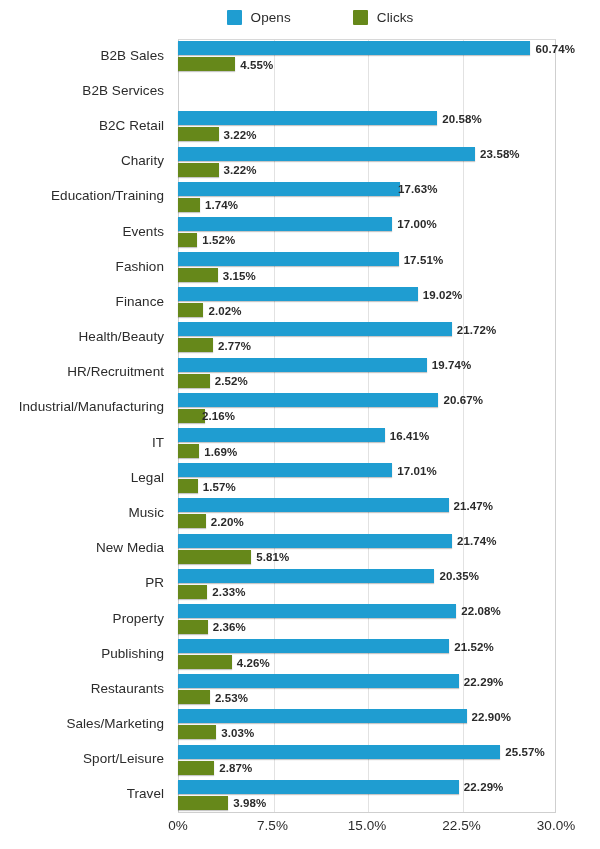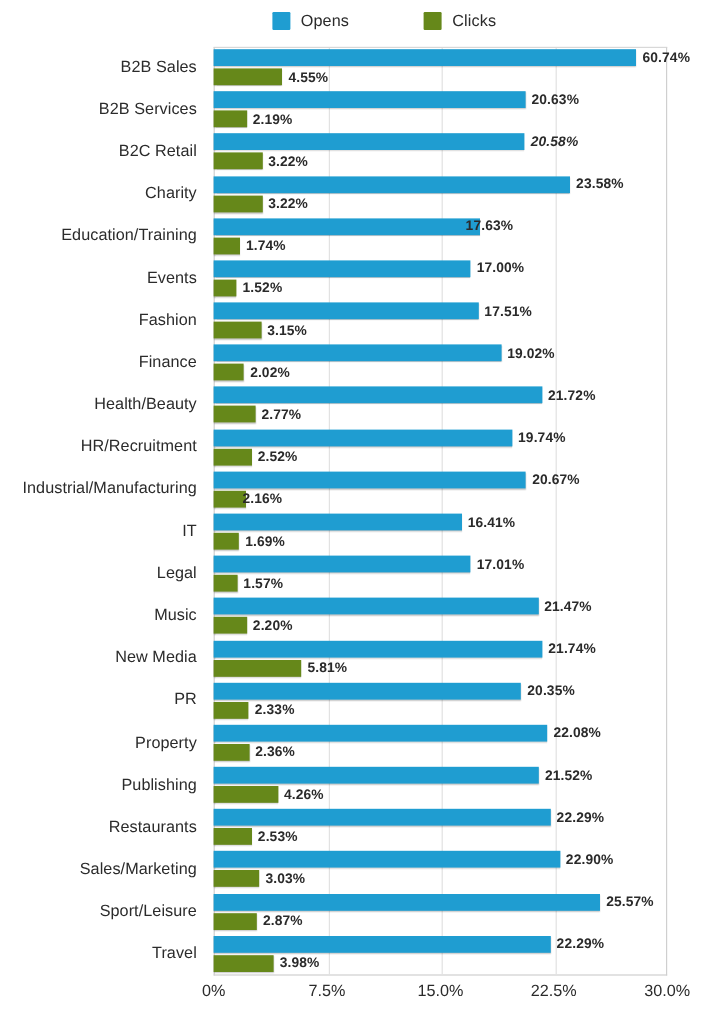--- a/index.html
+++ b/index.html
@@ -165,41 +165,35 @@
     <div class="ylabel" style="top: 747.409px;">Travel</div>
   </div>
 
 <div id="rows">
     <div class="row" style="top: 0px; height: 35.1818px;">
       <div class="bar opens" style="width: 352.422px; background: rgb(31, 157, 209);"></div>
       <div class="bar-value opens" style="left: 357.422px;">60.74%</div>
       <div class="bar clicks" style="width: 57.33px; background: rgb(102, 136, 26);"></div>
       <div class="bar-value clicks" style="left: 62.33px;">4.55%</div>
     </div>
-    <div class="row" style="top: 35.1818px; height: 35.1818px;">
-      <div class="bar opens" style="width: 259.938px; background: rgb(31, 157, 209);"></div>
-      <div class="bar-value opens" style="left: 264.938px;">20.63%</div>
-      <div class="bar clicks" style="width: 27.594px; background: rgb(102, 136, 26);"></div>
-      <div class="bar-value clicks" style="left: 32.594px;">2.19%</div>
-    </div>
     <div class="row" style="top: 70.3636px; height: 35.1818px;">
       <div class="bar opens" style="width: 259.308px; background: rgb(31, 157, 209);"></div>
-      <div class="bar-value opens" style="left: 264.308px; font-style: italic;">20.58%</div>
+      <div class="bar-value opens" style="left: 264.308px;">20.58%</div>
       <div class="bar clicks" style="width: 40.572px; background: rgb(102, 136, 26);"></div>
       <div class="bar-value clicks" style="left: 45.572px;">3.22%</div>
     </div>
     <div class="row" style="top: 105.545px; height: 35.1818px;">
       <div class="bar opens" style="width: 297.108px; background: rgb(31, 157, 209);"></div>
       <div class="bar-value opens" style="left: 302.108px;">23.58%</div>
       <div class="bar clicks" style="width: 40.572px; background: rgb(102, 136, 26);"></div>
       <div class="bar-value clicks" style="left: 45.572px;">3.22%</div>
     </div>
     <div class="row" style="top: 140.727px; height: 35.1818px;">
       <div class="bar opens" style="width: 222.138px; background: rgb(31, 157, 209);"></div>
-      <div class="bar-value opens" style="left: 210px;">17.63%</div>
+      <div class="bar-value opens" style="left: 220px;">17.63%</div>
       <div class="bar clicks" style="width: 21.924px; background: rgb(102, 136, 26);"></div>
       <div class="bar-value clicks" style="left: 26.924px;">1.74%</div>
     </div>
     <div class="row" style="top: 175.909px; height: 35.1818px;">
       <div class="bar opens" style="width: 214.2px; background: rgb(31, 157, 209);"></div>
       <div class="bar-value opens" style="left: 219.2px;">17.00%</div>
       <div class="bar clicks" style="width: 19.152px; background: rgb(102, 136, 26);"></div>
       <div class="bar-value clicks" style="left: 24.152px;">1.52%</div>
     </div>
     <div class="row" style="top: 211.091px; height: 35.1818px;">

